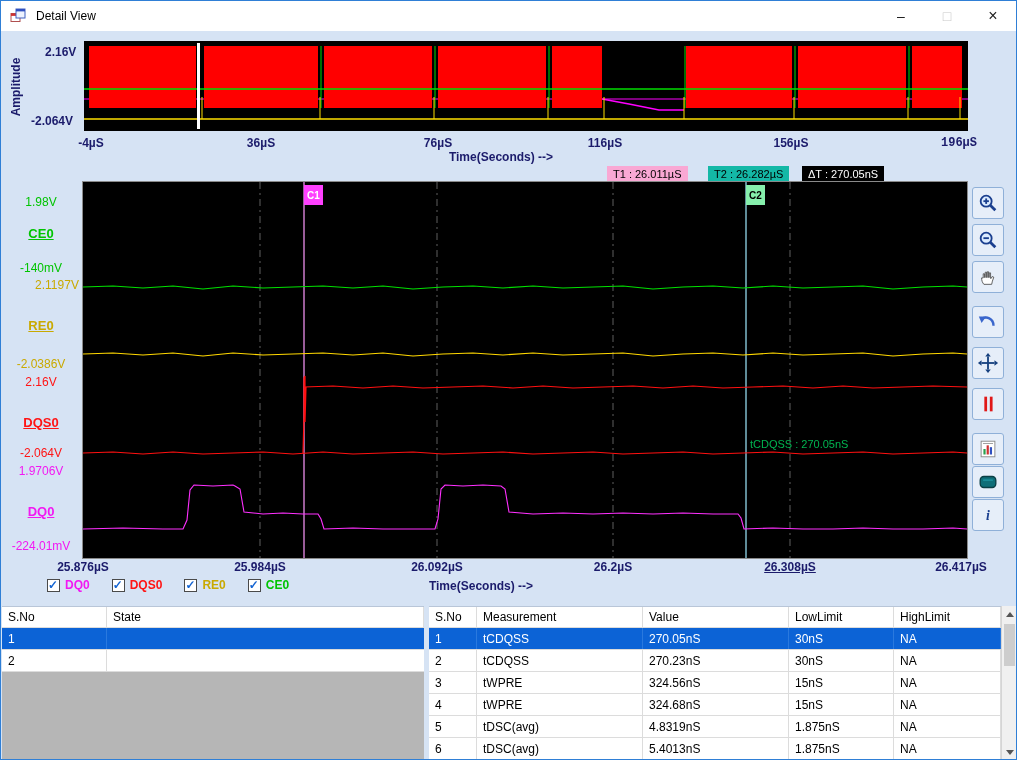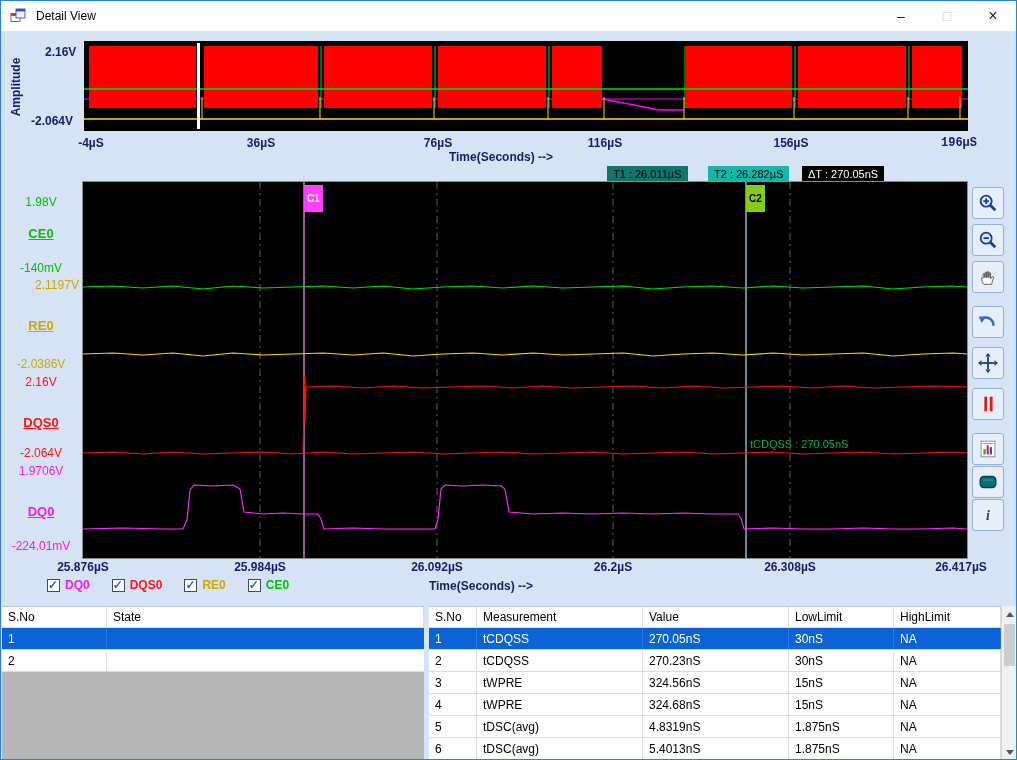--- a/index.html
+++ b/index.html
@@ -15,21 +15,21 @@
   .winbtn.max{color:#c9c9c9;}
   .winbtn.close{font-size:16px;}
   
   .navy{color:#1b1b6b;font-weight:bold;font-size:12px;white-space:nowrap;}
   .tick{position:absolute;transform:translateX(-50%);font-size:12px;font-weight:bold;color:#1b1b6b;white-space:nowrap;}
   .chlab{position:absolute;left:0;width:80px;text-align:center;font-size:12px;white-space:nowrap;}
   .chname{font-size:13px;font-weight:bold;text-decoration:underline;}
   .c-green{color:#00c400;} .c-yellow{color:#c9a900;} .c-red{color:#ff1414;} .c-mag{color:#f218f2;}
   
   .tbox{position:absolute;top:165px;height:15px;font-size:11px;padding:0 6px;display:flex;align-items:center;white-space:nowrap;}
-  .cbox{position:absolute;top:184px;height:27px;font-size:10px;padding:0 3px;display:flex;align-items:center;font-weight:bold;}
+  .cbox{position:absolute;top:184px;height:20px;font-size:10px;padding:0 3px;display:flex;align-items:center;font-weight:bold;}
   
   .tbtn{position:absolute;left:971px;width:32px;height:32px;background:#e6eef9;border:1px solid #8fb0d8;border-radius:3px;
         display:flex;align-items:center;justify-content:center;box-sizing:border-box;cursor:pointer;}
   
   .chkrow{position:absolute;left:46px;top:577px;display:flex;align-items:center;}
   .chk{display:inline-flex;align-items:center;margin-right:22px;cursor:pointer;}
   .box{width:13px;height:13px;background:#fff;border:1px solid #4a4a4a;position:relative;margin-right:5px;box-sizing:border-box;}
   .box.checked::after{content:"\2713";color:#1464d2;font-size:12px;font-weight:bold;position:absolute;left:0;top:-2px;}
   .chklabel{font-size:12px;font-weight:bold;}
   
@@ -117,21 +117,21 @@
   </svg>
 
   <span class="tick" style="left:90px;top:135px;">-4µS</span>
   <span class="tick" style="left:260px;top:135px;">36µS</span>
   <span class="tick" style="left:437px;top:135px;">76µS</span>
   <span class="tick" style="left:584px;top:135px;margin-left:20px;">116µS</span>
   <span class="tick" style="left:790px;top:135px;">156µS</span>
   <span class="tick" style="left:958px;top:135px;font-family:Liberation Mono, monospace;">196µS</span>
   <div class="abs navy" style="left:350px;top:149px;width:300px;text-align:center;">Time(Seconds) --&gt;</div>
 
-  <div class="tbox" style="left:606px;background:#0f766e;color:#000;">T1 : 26.011µS</div>
+  <div class="tbox" style="left:606px;background:#f9a8d4;color:#000;">T1 : 26.011µS</div>
   <div class="tbox" style="left:707px;background:#14b8a6;color:#000;">T2 : 26.282µS</div>
   <div class="tbox" style="left:801px;background:#000;color:#fff;">ΔT : 270.05nS</div>
 
   <span class="chlab c-green" style="top:194px;">1.98V</span>
   <span class="chlab c-green chname" style="top:225px;">CE0</span>
   <span class="chlab c-green" style="top:260px;">-140mV</span>
 
   <span class="chlab c-yellow" style="top:277px;padding-left:16px;">2.1197V</span>
   <span class="chlab c-yellow chname" style="top:317px;">RE0</span>
   <span class="chlab c-yellow" style="top:356px;">-2.0386V</span>
@@ -157,21 +157,21 @@
     <polyline fill="none" stroke="#00e000" stroke-width="1.1" points="0,105 30,104 60,106 90,104 120,107 150,104 180,106 210,105 240,104 270,106 300,104 330,107 360,105 390,104 420,106 450,104 480,106 510,105 540,104 570,107 600,105 630,104 660,106 690,104 720,106 750,105 780,104 810,107 840,105 870,104 884,105"></polyline>
     <polyline fill="none" stroke="#ffd800" stroke-width="1.1" points="0,172 30,171 60,173 90,171 120,174 150,171 180,173 210,172 240,171 270,173 300,171 330,174 360,172 390,171 420,173 450,171 480,173 510,172 540,171 570,174 600,172 630,171 660,173 690,171 720,173 750,172 780,171 810,174 840,172 870,171 884,172"></polyline>
     <polyline fill="none" stroke="#ff1010" stroke-width="1.1" points="0,271 30,270 60,272 90,270 120,272 150,271 180,270 210,272 240,270 270,272 300,271 330,270 360,272 390,271 420,270 450,272 480,271 510,270 540,272 570,271 600,270 630,272 660,271 690,270 720,272 750,271 780,270 810,272 840,271 870,270 884,271"></polyline>
     <polyline fill="none" stroke="#ff1010" stroke-width="1.2" points="220,271 221,235 221,196 222,194 222,240 223,205"></polyline>
     <polyline fill="none" stroke="#ff1010" stroke-width="1.1" points="221,205 250,204 280,206 310,204 340,206 370,205 400,204 430,206 460,204 490,206 520,205 550,204 580,206 610,204 640,206 670,205 700,204 730,206 760,204 790,206 820,205 850,204 884,205"></polyline>
     <polyline fill="none" stroke="#ff30ff" stroke-width="1.1" points="0,347 40,346 80,347 100,347 104,338 107,308 111,303 130,304 150,303 152,304 157,307 161,330 180,332 200,331 220,332 235,332 238,337 241,347 270,346 300,347 330,347 352,347 355,337 358,307 362,303 380,304 400,303 418,304 422,307 426,330 450,332 480,331 510,332 540,331 570,332 600,331 630,332 655,332 658,336 661,347 690,346 720,347 750,347 780,346 810,347 840,347 870,346 884,347"></polyline>
     <text x="667" y="266" font-size="11" fill="#00b450" font-family="Liberation Sans, sans-serif">tCDQSS : 270.05nS</text>
   </svg>
 
   <div class="cbox" style="left:303px;background:#ff40ff;color:#fff;">C1</div>
-  <div class="cbox" style="left:745px;background:#84cc16;color:#000;">C2</div>
+  <div class="cbox" style="left:745px;background:#86efac;color:#000;">C2</div>
 
   <div class="tbtn" style="top:186px;">
     <svg width="22" height="22" viewBox="0 0 24 24">
       <circle cx="10" cy="10" r="6" fill="#dcecff" stroke="#1a3f8f" stroke-width="2"></circle>
       <line x1="14.5" y1="14.5" x2="20" y2="20" stroke="#1a3f8f" stroke-width="3"></line>
       <line x1="7" y1="10" x2="13" y2="10" stroke="#1a3f8f" stroke-width="2"></line>
       <line x1="10" y1="7" x2="10" y2="13" stroke="#1a3f8f" stroke-width="2"></line>
     </svg>
   </div>
   <div class="tbtn" style="top:223px;">
@@ -230,21 +230,21 @@
   <div class="tbtn" style="top:498px;">
     <svg width="22" height="22" viewBox="0 0 24 24">
       <text x="12" y="17" font-size="15" font-family="Liberation Serif, serif" font-style="italic" font-weight="bold" text-anchor="middle" fill="#1a3f8f">i</text>
     </svg>
   </div>
 
   <span class="tick" style="left:82px;top:559px;">25.876µS</span>
   <span class="tick" style="left:259px;top:559px;">25.984µS</span>
   <span class="tick" style="left:436px;top:559px;">26.092µS</span>
   <span class="tick" style="left:612px;top:559px;">26.2µS</span>
-  <span class="tick" style="left:789px;top:559px;">26.308µS</span>
+  <span class="tick" style="left:789px;top:559px;text-decoration:underline;">26.308µS</span>
   <span class="tick" style="left:960px;top:559px;">26.417µS</span>
   <div class="abs navy" style="left:380px;top:578px;width:200px;text-align:center;">Time(Seconds) --&gt;</div>
 
   <div class="chkrow">
     <label class="chk">
       <span class="box checked"></span>
       <span class="chklabel c-mag">DQ0</span>
     </label>
     <label class="chk">
       <span class="box checked"></span>

